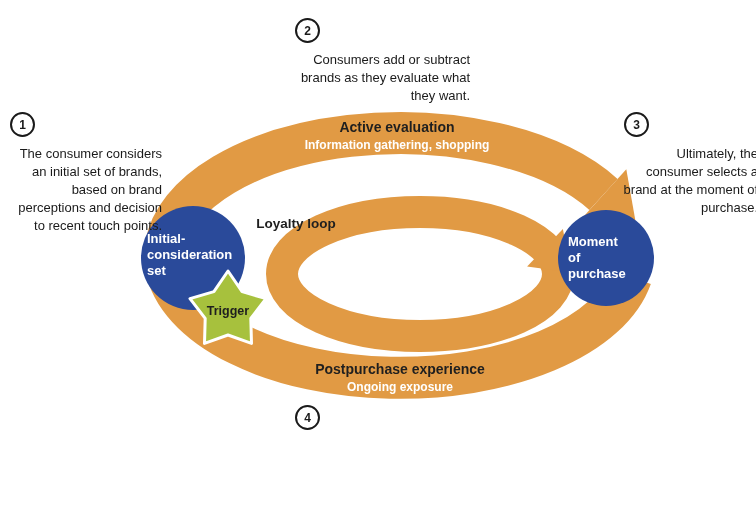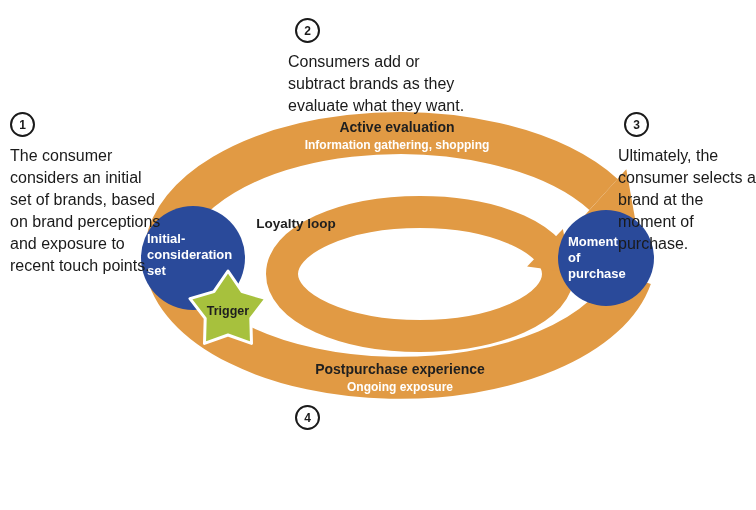--- a/index.html
+++ b/index.html
@@ -8,21 +8,21 @@
   .canvas { position:relative; width:756px; height:510px; background:#ffffff; overflow:hidden; }
   svg.diagram { position:absolute; left:0; top:0; }
 
   .note { position:absolute; }
   .note-num {
     width:21px; height:21px; border:2px solid #1a1a1a; border-radius:50%;
     display:flex; align-items:center; justify-content:center;
     font-size:12px; font-weight:700; color:#1a1a1a; margin-bottom:8px;
     background:#fff;
   }
-  .note-text { font-size:16px; line-height:1.38; color:#1a1a1a; }
+  .note-text { font-size:13px; line-height:1.38; color:#1a1a1a;text-align:right; }
 
   .band-title   { font-family:"Liberation Sans",sans-serif; font-weight:700; font-size:14px;   fill:#1f1f1f; }
   .band-sub     { font-family:"Liberation Sans",sans-serif; font-weight:700; font-size:12px;   fill:#ffffff; }
   .loop-label   { font-family:"Liberation Sans",sans-serif; font-weight:700; font-size:13.5px; fill:#1f1f1f; }
   .node-label   { font-family:"Liberation Sans",sans-serif; font-weight:700; font-size:13px;   fill:#ffffff; }
   .trigger-text { font-family:"Liberation Sans",sans-serif; font-weight:700; font-size:12.5px; fill:#1f1f1f; }
 </style>
 </head>
 <body>
 
@@ -57,21 +57,21 @@
     <text class="node-label" x="568" y="246" text-anchor="start">Moment</text>
     <text class="node-label" x="568" y="262" text-anchor="start">of</text>
     <text class="node-label" x="568" y="278" text-anchor="start">purchase</text>
 
     <polygon points="228,271 242.1,291.6 266,298.6 250.8,318.4 251.5,343.4 228,335 204.5,343.4 205.2,318.4 190,298.6 213.9,291.6" fill="#A7C13D" stroke="#ffffff" stroke-width="3" stroke-linejoin="round"></polygon>
     <text class="trigger-text" x="228" y="315" text-anchor="middle">Trigger</text>
   </svg>
 
   <div class="note" style="left:10px; top:112px; width:152px;">
     <div class="note-num">1</div>
-    <div class="note-text">The consumer considers an initial set of brands, based on brand perceptions and exposure to recent touch points.</div>
+    <div class="note-text">The consumer considers an initial set of brands, based on brand perceptions and decision to recent touch points.</div>
   </div>
 
   <div class="note" style="left:288px; top:18px; width:182px;">
     <div class="note-num" style="margin-left:7px;">2</div>
     <div class="note-text">Consumers add or subtract brands as they evaluate what they want.</div>
   </div>
 
   <div class="note" style="left:618px; top:112px; width:140px;">
     <div class="note-num" style="margin-left:6px;">3</div>
     <div class="note-text">Ultimately, the consumer selects a brand at the moment of purchase.</div>

